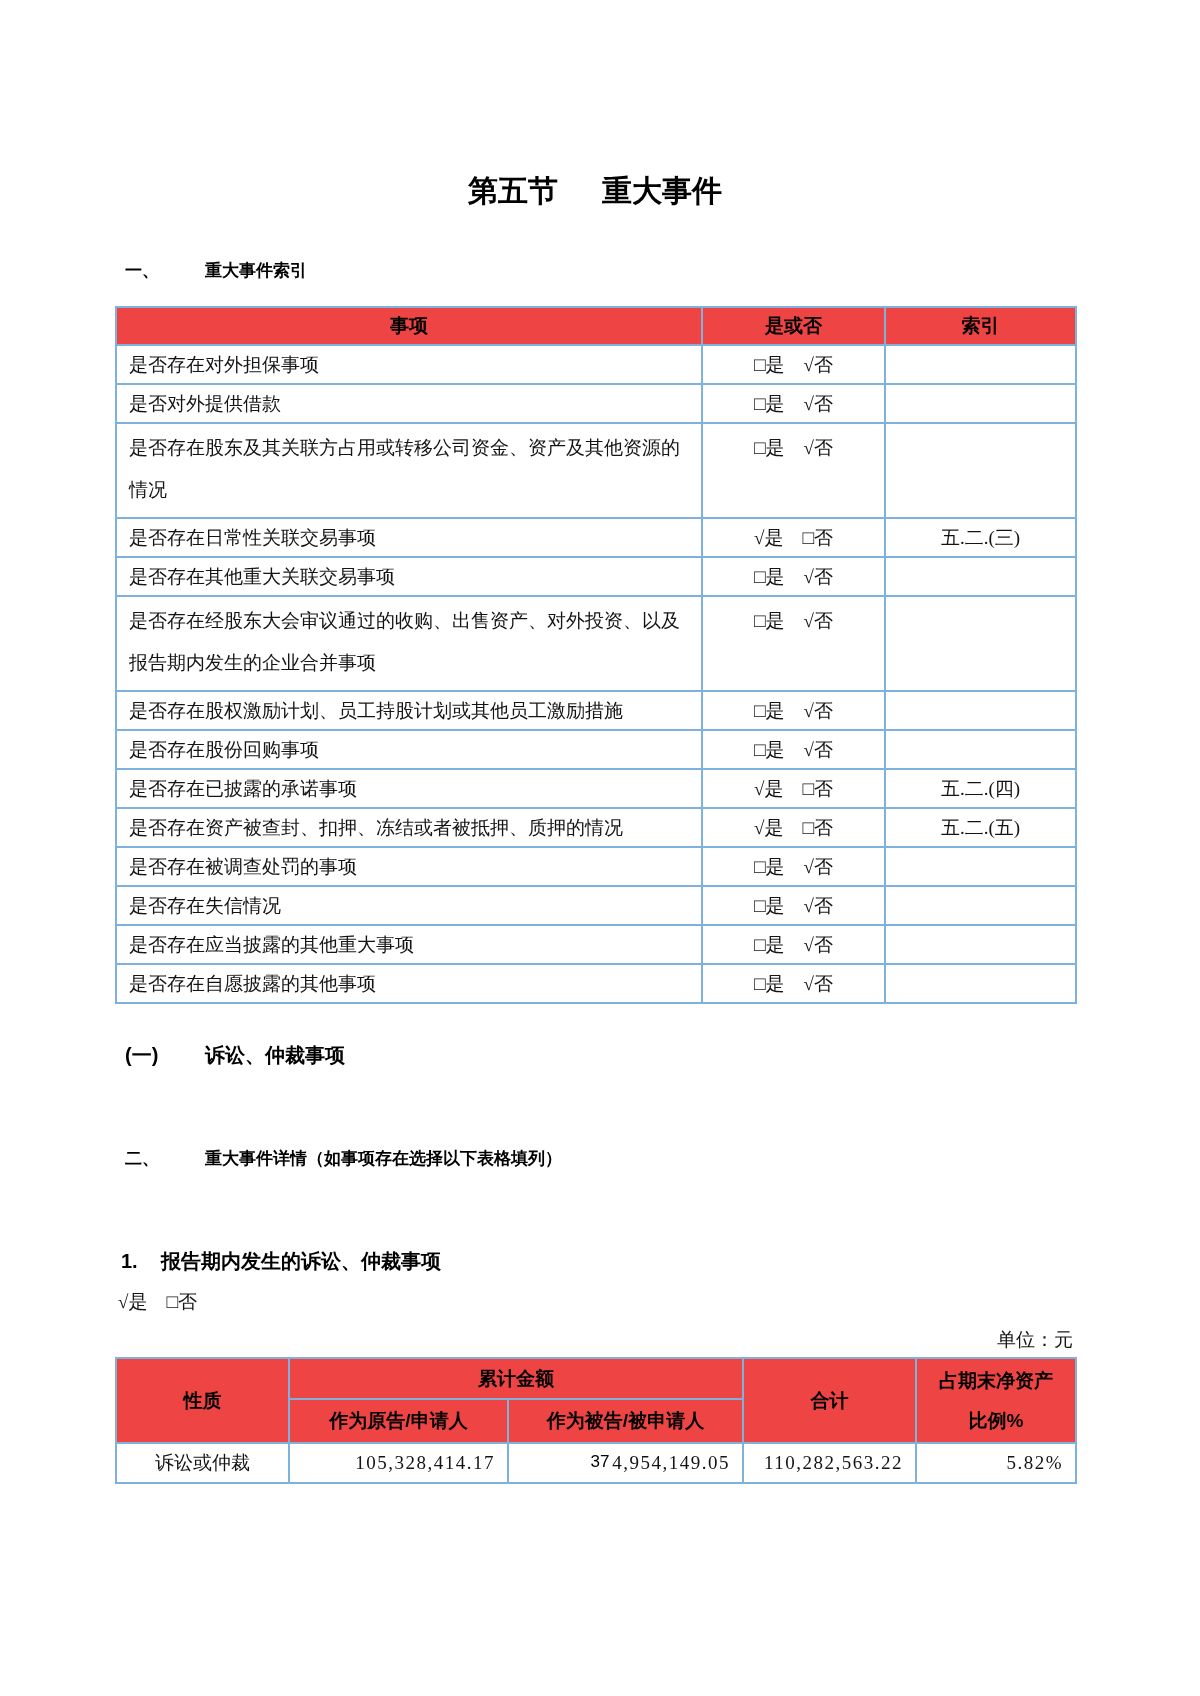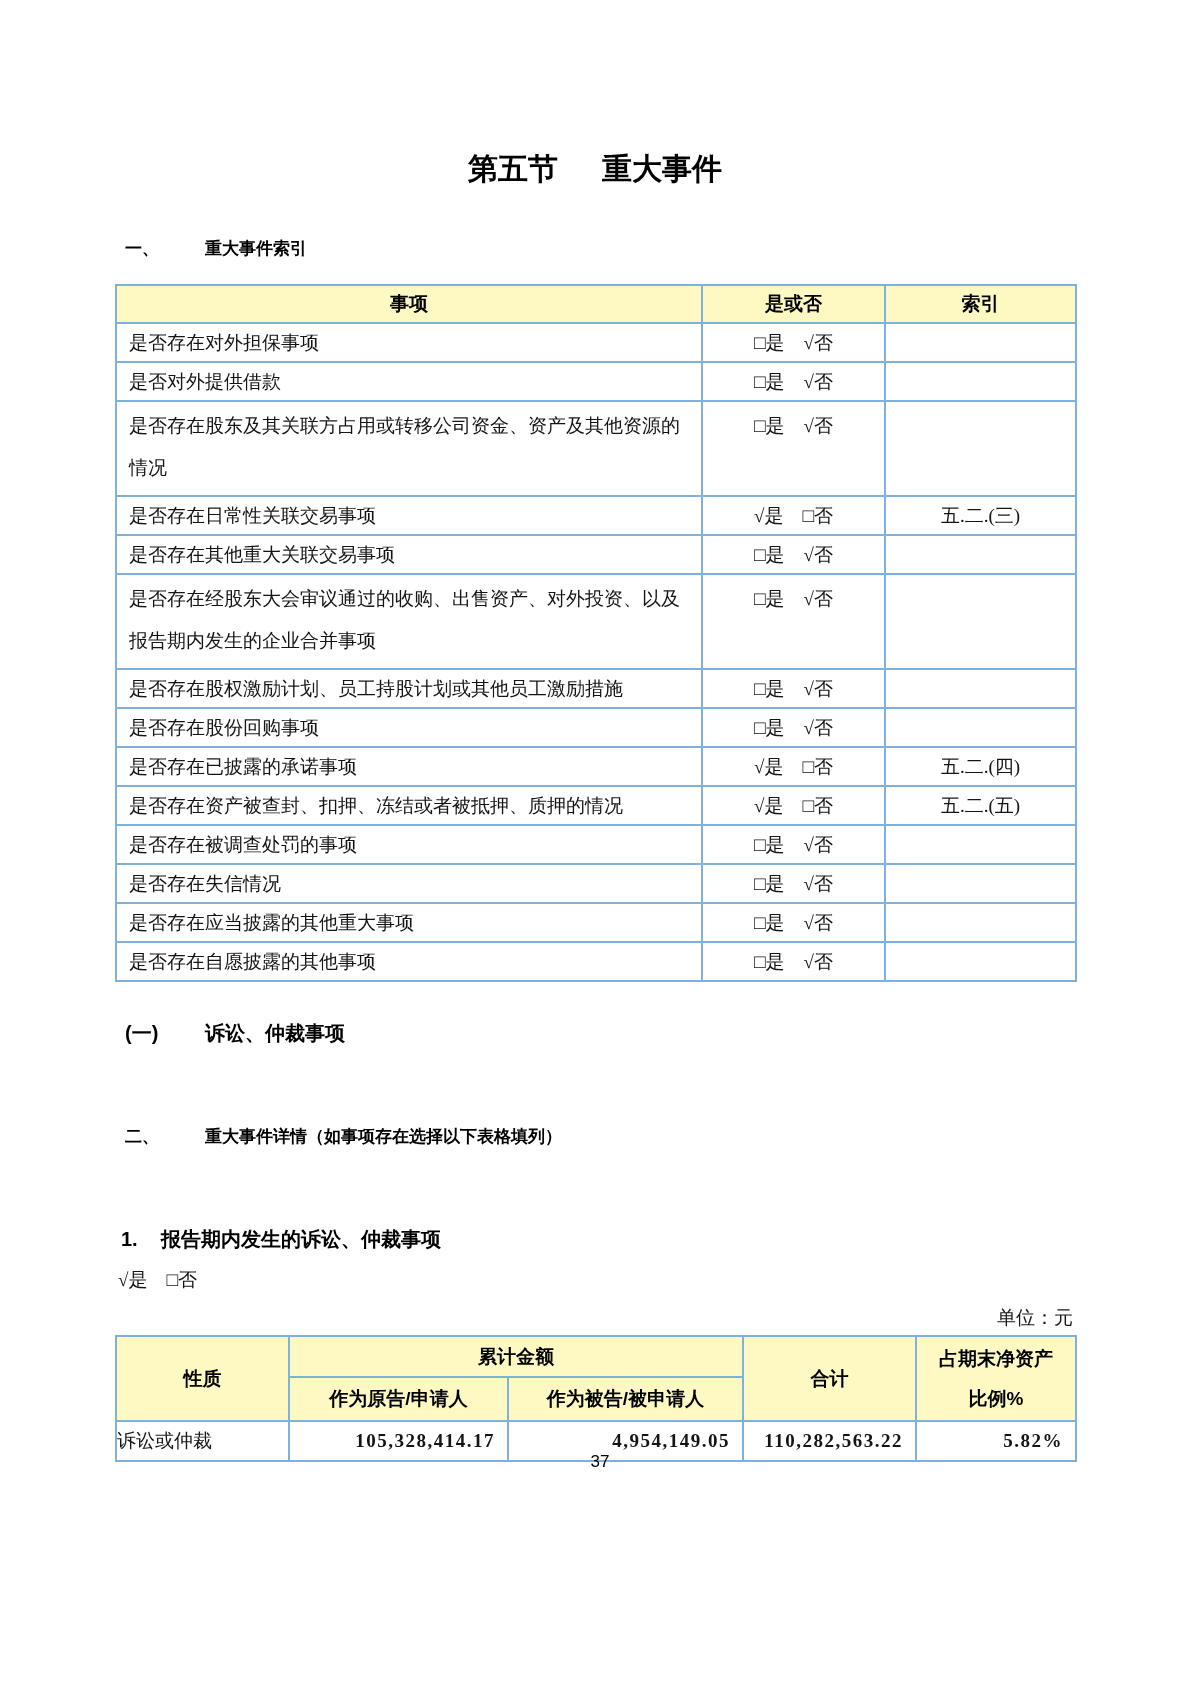--- a/index.html
+++ b/index.html
@@ -1,21 +1,21 @@
 <!DOCTYPE html>
 <html><head>
 <meta charset="utf-8">
 <style>
   html, body { margin:0; padding:0; }
   body {
     width:1200px; height:1696px; background:#ffffff; position:relative;
     font-family:"Liberation Serif","DejaVu Serif",serif; color:#141414;
     overflow:hidden;
   }
-  .doc { margin-left:115px; width:960px; position:relative; }
+  .doc { margin-left:115px; width:960px; position:relative;margin-top:22px; }
 
   .doc-title {
     margin:0; padding-top:150px; text-align:center;
     font-family:"Liberation Sans","DejaVu Sans",sans-serif;
     font-weight:bold; font-size:30px; line-height:38px; color:#000;
   }
   .doc-title .t-gap { display:inline-block; width:44px; }
 
   .h-sec {
     margin:0; font-family:"Liberation Sans","DejaVu Sans",sans-serif;
@@ -27,41 +27,41 @@
   .h-sub  { margin-top:38px; font-size:20px; }
   .h-item { margin-top:76px; font-size:20px; }
   .h-item .num2 { display:inline-block; width:40px; padding-left:6px; }
 
   .cb-line { margin-top:16px; font-size:19px; line-height:24px; padding-left:3px; white-space:pre; }
   .unit-line { margin-top:14px; font-size:19px; line-height:24px; text-align:right; padding-right:2px; }
 
   table { border-collapse:collapse; width:960px; table-layout:fixed; }
   table, th, td { border:2px solid #7EB2DC; }
   th {
-    background:#fef9c3; font-family:"Liberation Sans","DejaVu Sans",sans-serif;
+    background:#ef4444; font-family:"Liberation Sans","DejaVu Sans",sans-serif;
     font-weight:bold; font-size:19px; text-align:center; color:#000; padding:0;
   }
   td { font-size:19px; padding:0; }
 
   .t1 { margin-top:22px; }
   .t1 thead tr { height:38px; }
   .t1 tr.single { height:39px; }
   .t1 tr.tall { height:95px; }
   .t1 td.item { text-align:left; padding-left:12px; padding-right:12px; }
   .t1 td.yn { text-align:center; white-space:pre; }
   .t1 td.idx { text-align:center; }
   .t1 tr.tall td { vertical-align:top; padding-top:3px; line-height:42px; }
 
   .t2 { margin-top:5px; }
   .t2 thead tr.r1 { height:41px; }
   .t2 thead tr.r2 { height:44px; }
   .t2 tbody tr { height:40px; }
   .t2 th.ratio { line-height:40px; }
-  .t2 td.c { }
-  .t2 td.num { text-align:right; padding-right:12px; letter-spacing:1.5px;font-weight:bold; }
+  .t2 td.c { text-align:center; }
+  .t2 td.num { text-align:right; padding-right:12px; letter-spacing:1.5px; }
 
   .page-num {
     position:absolute; top:1452px; left:0; width:1200px; text-align:center;
     font-family:"Liberation Sans","DejaVu Sans",sans-serif; font-size:17px; color:#000;
   }
 </style>
 </head>
 <body>
 
 <div class="doc">

